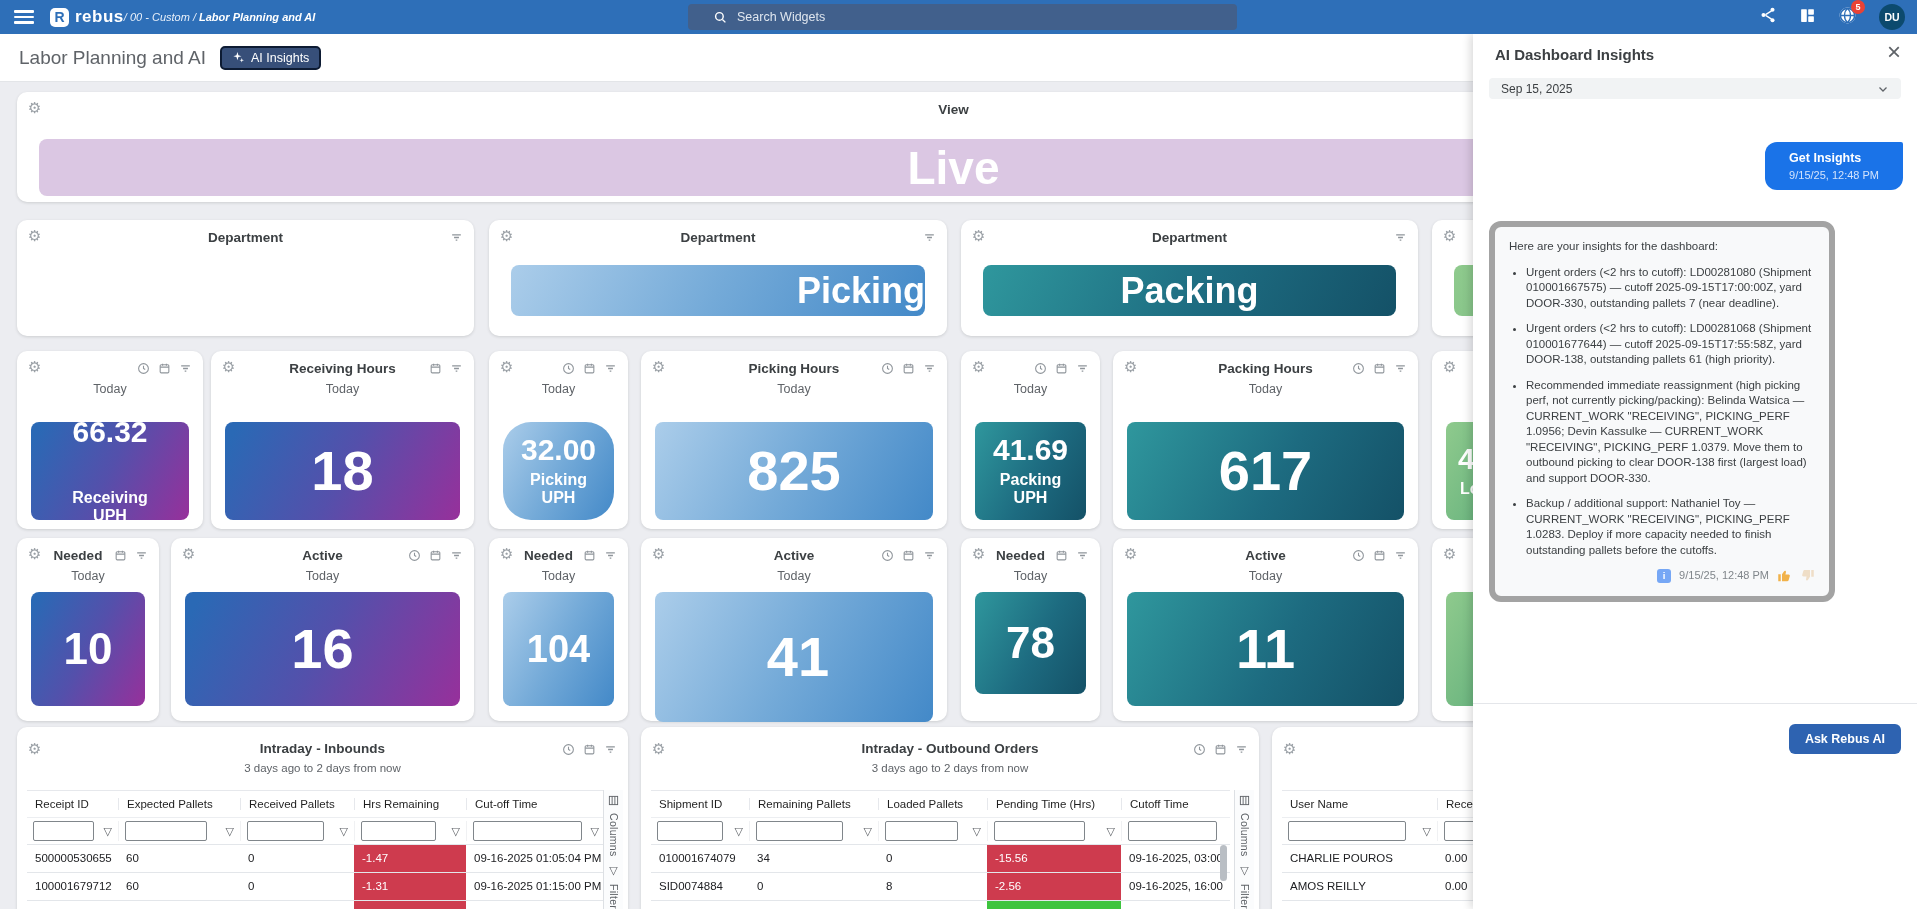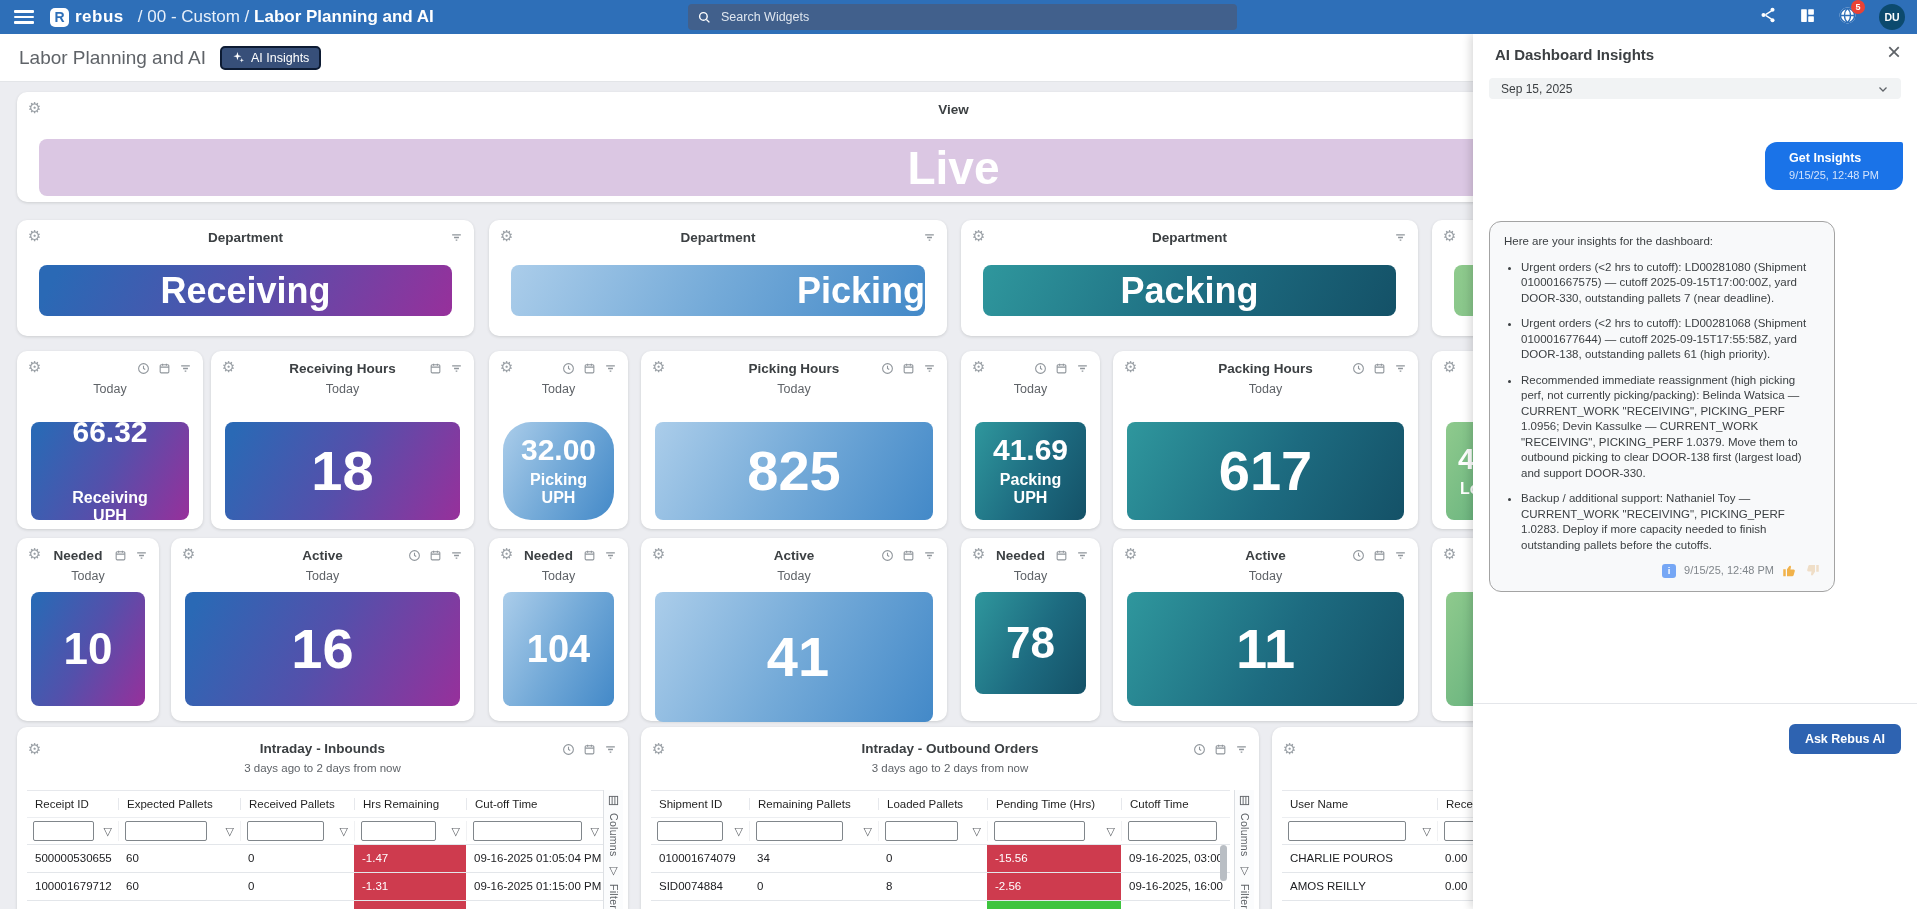--- a/index.html
+++ b/index.html
@@ -8,24 +8,24 @@
 
   
   .nav{position:absolute;left:0;top:0;width:1917px;height:34px;background:#2e6fb8;z-index:100;
        display:flex;align-items:center;}
   .nav .burger{width:20px;height:14px;margin-left:14px;cursor:pointer;}
   .nav .burger i{display:block;height:2.5px;background:#fff;margin:0 0 3px 0;border-radius:1px;}
   .logo{display:flex;align-items:center;margin-left:16px;gap:6px;}
   .logomark{width:19px;height:19px;background:#fff;border-radius:5px;color:#2e6fb8;
             font-weight:bold;font-size:14px;line-height:19px;text-align:center;}
   .logotext{color:#fff;font-size:17px;font-weight:bold;letter-spacing:.5px;}
-  .crumb{color:#e8f0fa;font-size:17px;margin-left:14px;}
+  .crumb{color:#e8f0fa;font-size:11px;font-style:italic;}
   .crumb b{color:#fff;}
   .searchbox{position:absolute;left:688px;top:4px;width:549px;height:26px;background:#41608c;
-             border-radius:4px;display:flex;align-items:center;padding:0 10px;box-sizing:border-box;}
+             border-radius:4px;display:flex;align-items:center;padding:0 26px;box-sizing:border-box;}
   .searchbox svg{flex:0 0 auto;}
   .searchbox input{background:transparent;border:none;outline:none;color:#e8eaed;font-size:12.5px;
                    margin-left:8px;width:100%;font-family:inherit;}
   .searchbox input::placeholder{color:#dfe6ef;opacity:1;}
   .navicons{position:absolute;right:12px;top:0;height:34px;display:flex;align-items:center;gap:22px;}
   .navicon{position:relative;color:#fff;cursor:pointer;}
   .badge{position:absolute;top:-6px;right:-8px;background:#e94235;color:#fff;font-size:9px;
          min-width:14px;height:14px;border-radius:7px;line-height:14px;text-align:center;font-weight:bold;}
   .avatar{width:26px;height:26px;border-radius:50%;background:#0c4a6e;color:#fff;font-size:10.5px;
           font-weight:bold;display:flex;align-items:center;justify-content:center;}
@@ -90,21 +90,21 @@
   .panel-title{position:absolute;left:22px;top:12px;font-size:15px;font-weight:bold;color:#3c4043;}
   .panel-close{position:absolute;right:16px;top:6px;font-size:24px;color:#5f6368;cursor:pointer;line-height:1;}
   .datebar{position:absolute;left:16px;right:16px;top:44px;height:21px;background:#f1f3f4;border-radius:4px;
            display:flex;align-items:center;justify-content:space-between;padding:0 12px;font-size:12px;
            color:#3c4043;cursor:pointer;}
   .msg-user{position:absolute;right:14px;top:108px;background:#1a73e8;color:#fff;border-radius:12px 2px 12px 12px;
             padding:9px 24px;text-align:left;}
   .msg-user .m1{font-size:12.5px;font-weight:bold;}
   .msg-user .m2{font-size:11px;color:#d2e3fc;margin-top:4px;}
   .msg-ai{position:absolute;left:16px;top:187px;width:346px;box-sizing:border-box;background:#f8f9fa;
-          border:1px solid #a3a3a3;border-radius:12px;padding:12px 14px 8px 14px;font-size:11.5px;
+          border:6px solid #a3a3a3;border-radius:12px;padding:12px 14px 8px 14px;font-size:11.5px;
           line-height:15.5px;color:#3c4043;}
   .msg-ai ul{margin:10px 0 6px 0;padding-left:17px;}
   .msg-ai li{margin-bottom:10px;}
   .ai-foot{display:flex;align-items:center;justify-content:flex-end;gap:8px;margin-top:2px;padding-bottom:4px;}
   .infoi{width:14px;height:14px;background:#76a7f5;color:#fff;border-radius:3px;font-size:9.5px;font-weight:bold;
          display:flex;align-items:center;justify-content:center;}
   .ai-time{color:#80868b;font-size:11px;}
   .thumb{cursor:pointer;display:flex;}
   .panel-foot{position:absolute;left:0;right:0;top:669px;bottom:0;border-top:1px solid #e4e6ea;}
   .askbtn{position:absolute;right:16px;top:20px;background:#2e63b1;color:#fff;border:none;border-radius:6px;
@@ -188,23 +188,20 @@
   <section class="card" style="left:17px;top:220px;width:457px;height:116px;">
     <span class="gear">⚙</span>
     <div class="wtitle">Department</div>
     <div class="wicons">
         <span class="ic">
           <svg width="13" height="13" viewBox="0 0 24 24" stroke="currentColor" stroke-width="2.4" fill="none">
             <path d="M4 7h16M7.5 12h9M10.5 17h3"></path>
           </svg>
         </span>
       </div>
-    <div class="tile g-recv" style="left:22px;top:45px;right:22px;height:51px;">
-      <span class="deptname">Receiving</span>
-    </div>
   </section>
 
   <section class="card" style="left:489px;top:220px;width:458px;height:116px;">
     <span class="gear">⚙</span>
     <div class="wtitle">Department</div>
     <div class="wicons">
         <span class="ic">
           <svg width="13" height="13" viewBox="0 0 24 24" stroke="currentColor" stroke-width="2.4" fill="none">
             <path d="M4 7h16M7.5 12h9M10.5 17h3"></path>
           </svg>

